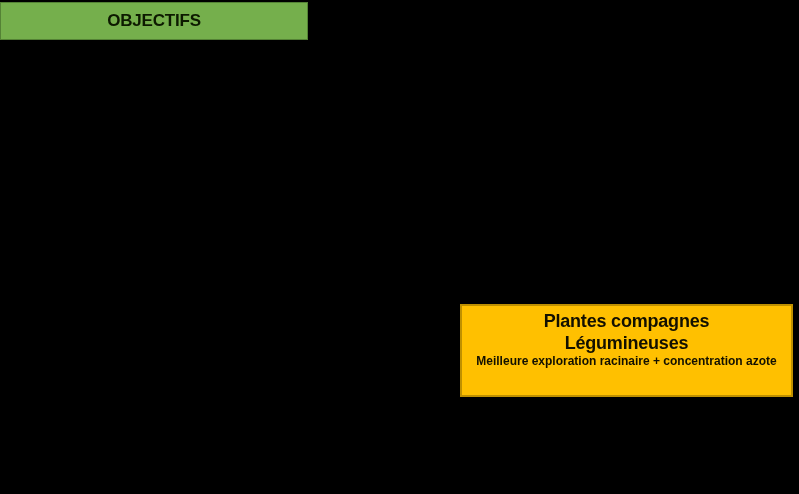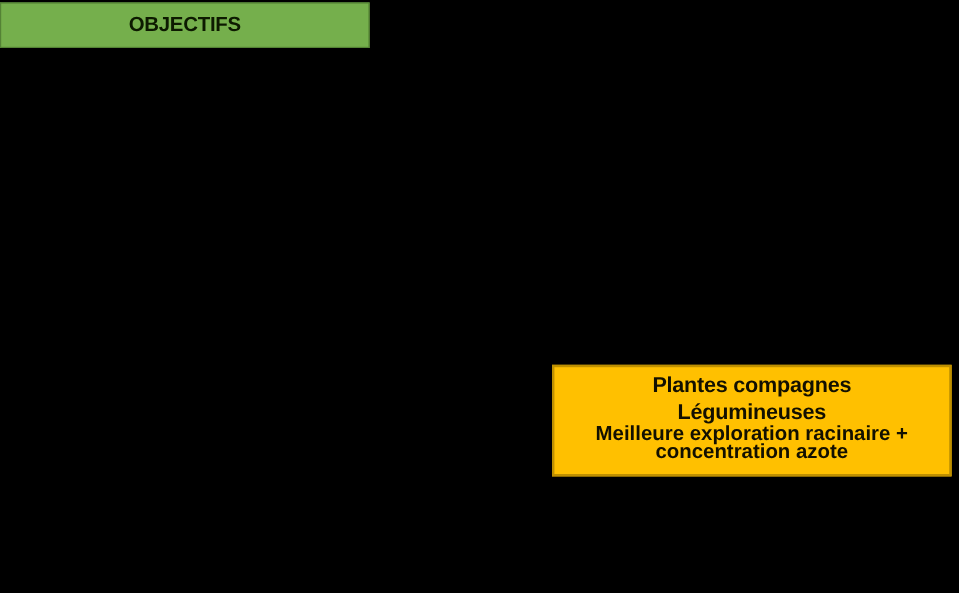--- a/index.html
+++ b/index.html
@@ -58,21 +58,21 @@
     line-height: 22px;
     letter-spacing: -0.2px;
   }
   .callout .detail {
     font-weight: bold;
     font-size: 11.5px;
     line-height: 15px;
   }
   .callout .note {
     font-weight: bold;
-    font-size: 17px;
+    font-size: 12px;
     line-height: 15px;
   }
 </style>
 </head>
 <body>
 
 <div class="canvas">
 
   <div class="header-bar left">
     <span>OBJECTIFS</span>

